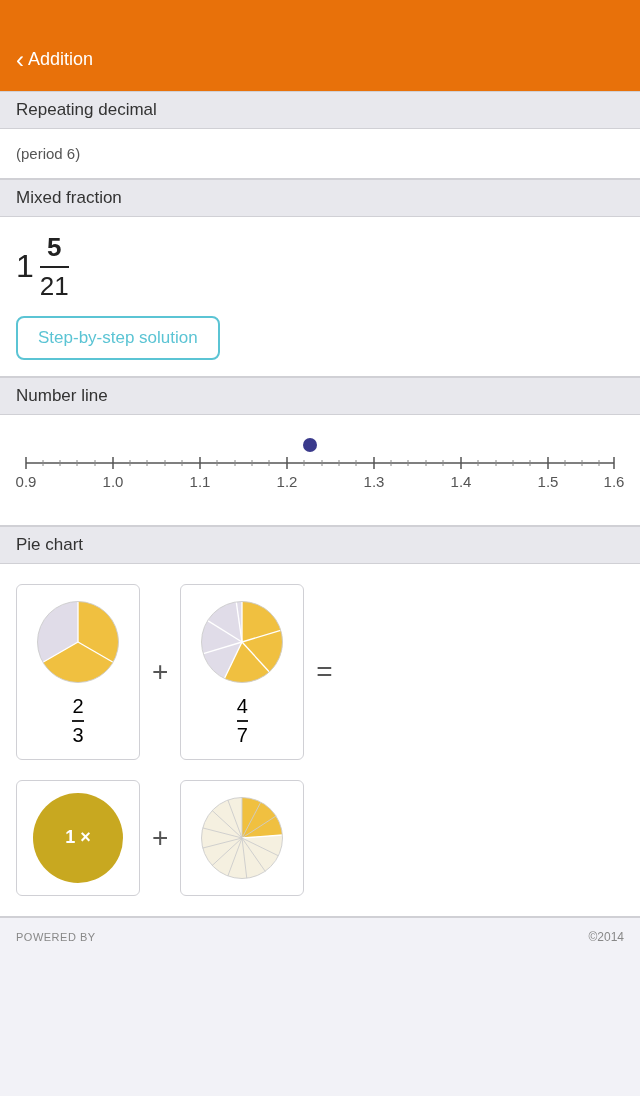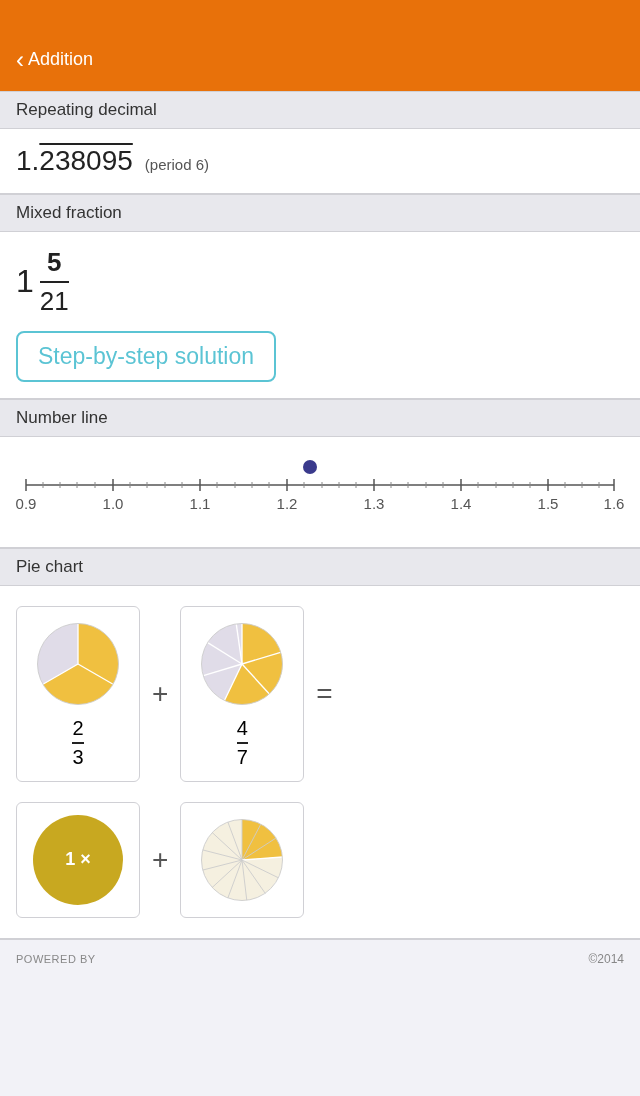--- a/index.html
+++ b/index.html
@@ -112,21 +112,21 @@
       font-size: 32px;
     }
 
     
     .step-button {
       margin-top: 16px;
       border: 2px solid #5bc4d4;
       border-radius: 8px;
       background: white;
       color: #5bc4d4;
-      font-size: 23px;
+      font-size: 17px;
       padding: 10px 20px;
       cursor: pointer;
       display: inline-block;
     }
 
     
     .number-line-container {
       background: white;
       padding: 20px 16px 16px;
       border-bottom: 1px solid #d0d0d5;
@@ -231,23 +231,20 @@
     <span class="chevron">‹</span>
     <span class="header-back-label">Addition</span>
   </div>
 </div>
 
 <div class="section-header">
   <span>Repeating decimal</span>
 </div>
 <div class="content-block">
   <div class="repeating-decimal-value">
-    <span>
-      <span>1.</span><span class="overline-text">238095</span>
-    </span>
     <span class="period-label">(period 6)</span>
   </div>
 </div>
 
 <div class="section-header">
   <span>Mixed fraction</span>
 </div>
 <div class="content-block">
   <div class="mixed-fraction">
     <span class="whole-number">1</span>

